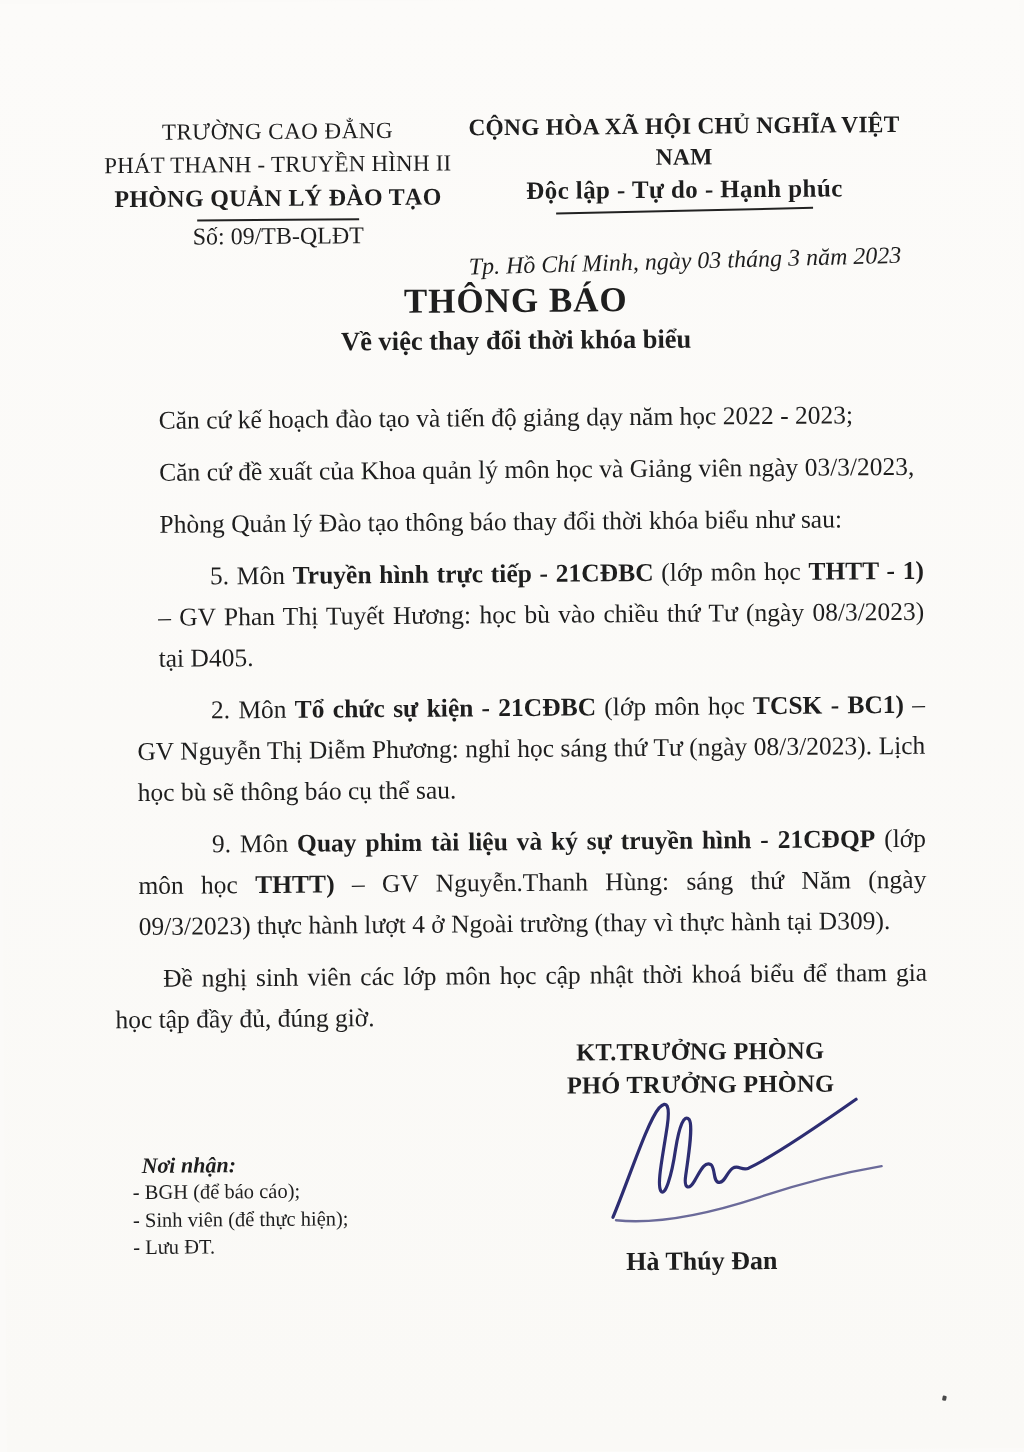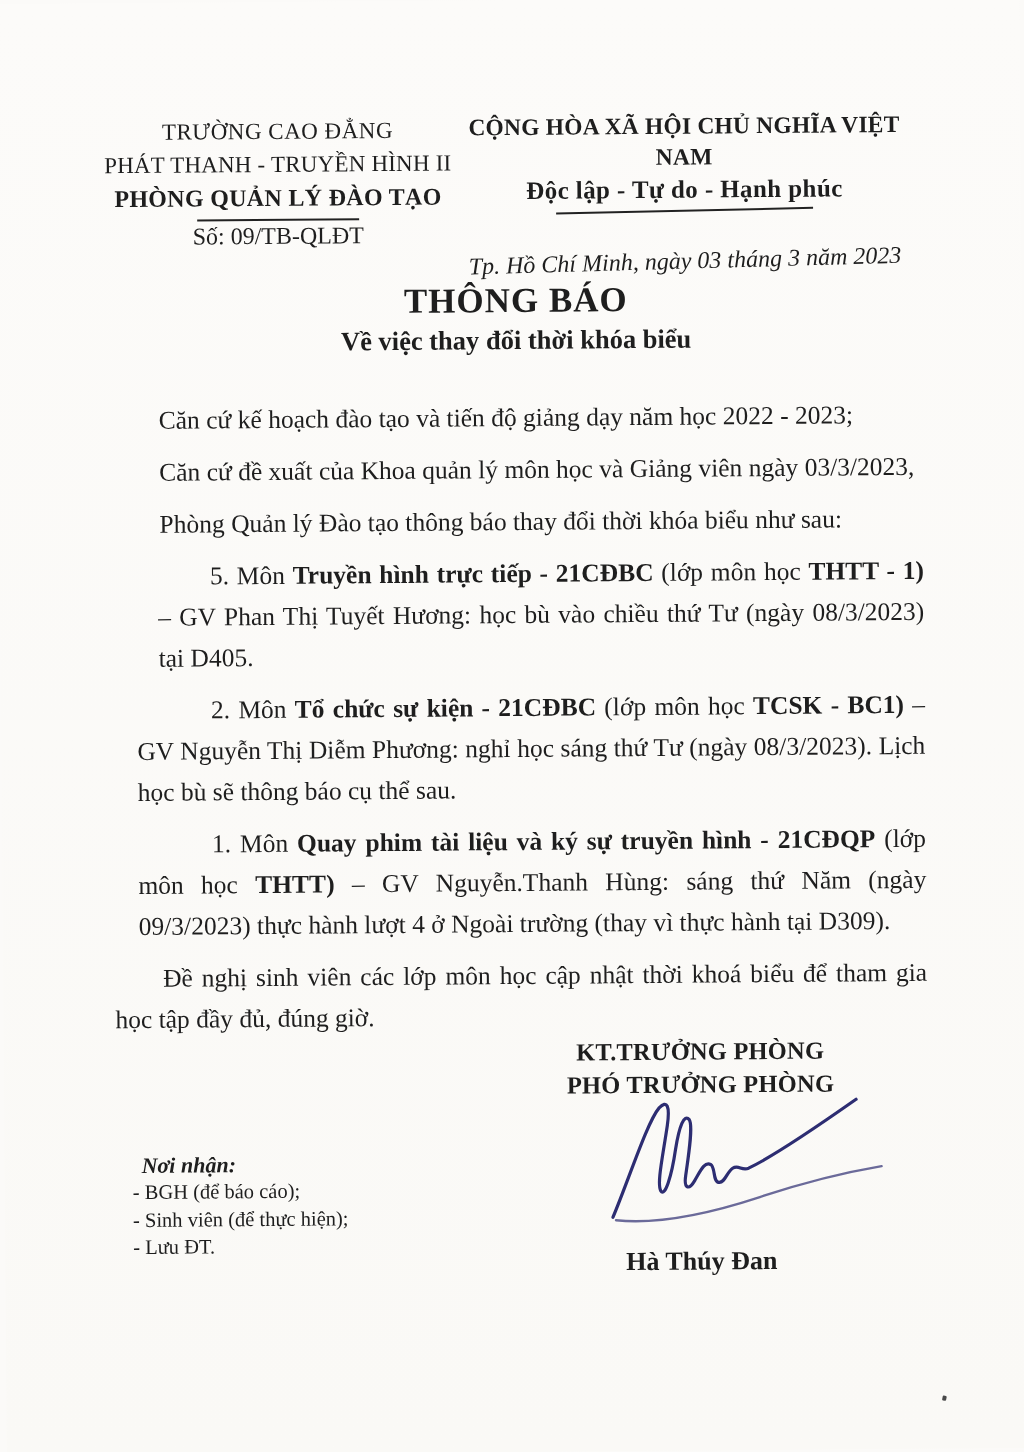--- a/index.html
+++ b/index.html
@@ -86,21 +86,21 @@
     <div class="title-main">THÔNG BÁO</div>
     <div class="title-sub">Về việc thay đổi thời khóa biểu</div>
   </div>
 
   <div class="body-text">
     <p class="cancu">Căn cứ kế hoạch đào tạo và tiến độ giảng dạy năm học 2022 - 2023;</p>
     <p class="cancu">Căn cứ đề xuất của Khoa quản lý môn học và Giảng viên ngày 03/3/2023,</p>
     <p class="cancu">Phòng Quản lý Đào tạo thông báo thay đổi thời khóa biểu như sau:</p>
     <p class="item-1"><span>5. Môn </span><b>Truyền hình trực tiếp - 21CĐBC</b><span> (lớp môn học </span><b>THTT - 1)</b><span> – GV Phan Thị Tuyết Hương: học bù vào chiều thứ Tư (ngày 08/3/2023) tại D405.</span></p>
     <p class="item-23"><span>2. Môn </span><b>Tổ chức sự kiện - 21CĐBC</b><span> (lớp môn học </span><b>TCSK - BC1)</b><span> – GV Nguyễn Thị Diễm Phương: nghỉ học sáng thứ Tư (ngày 08/3/2023). Lịch học bù sẽ thông báo cụ thể sau.</span></p>
-    <p class="item-23"><span>1. Môn </span><b>Quay phim tài liệu và ký sự truyền hình - 21CĐQP</b><span> (lớp môn học </span><b>THTT)</b><span> – GV Nguyễn.Thanh Hùng: sáng thứ Năm (ngày 09/3/2023) thực hành lượt 4 ở Ngoài trường (thay vì thực hành tại D309).</span></p>
+    <p class="item-23"><span>9. Môn </span><b>Quay phim tài liệu và ký sự truyền hình - 21CĐQP</b><span> (lớp môn học </span><b>THTT)</b><span> – GV Nguyễn.Thanh Hùng: sáng thứ Năm (ngày 09/3/2023) thực hành lượt 4 ở Ngoài trường (thay vì thực hành tại D309).</span></p>
     <p class="closing">Đề nghị sinh viên các lớp môn học cập nhật thời khoá biểu để tham gia học tập đầy đủ, đúng giờ.</p>
   </div>
 
   <div class="sign-titles">
     <div>KT.TRƯỞNG PHÒNG</div>
     <div>PHÓ TRƯỞNG PHÒNG</div>
   </div>
 
   <svg class="signature-svg" viewBox="0 0 300 145" xmlns="http://www.w3.org/2000/svg">
     <path d="M 13,125 C 30,85 48,30 60,16 C 68,8 71,14 68,34 C 63,66 57,92 61,99 C 65,106 72,84 76,58 C 80,34 85,22 90,28 C 94,34 89,64 86,84 C 84,97 89,99 95,89 C 101,79 105,70 111,73 C 116,76 113,90 119,91 C 125,92 127,81 133,77 C 139,73 142,80 149,77 C 175,65 215,38 257,9" fill="none" stroke="var(--signature_ink)" stroke-width="3.2" stroke-linecap="round" stroke-linejoin="round"></path>

